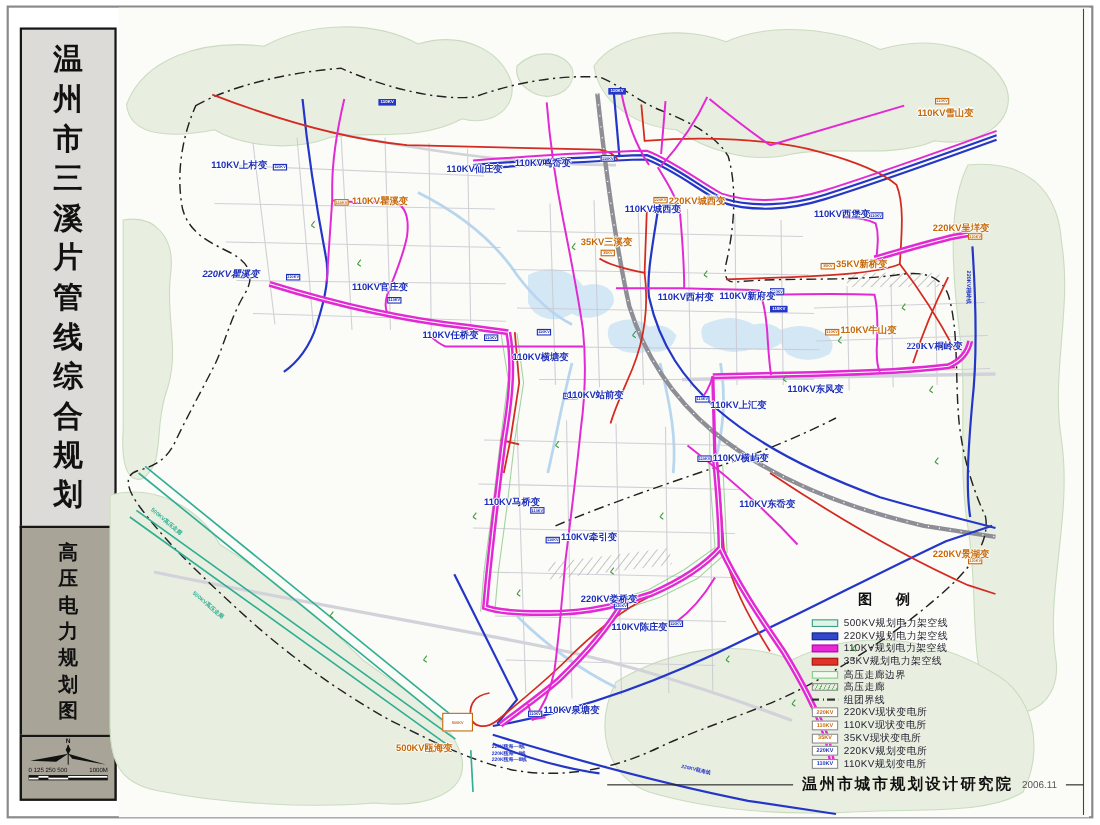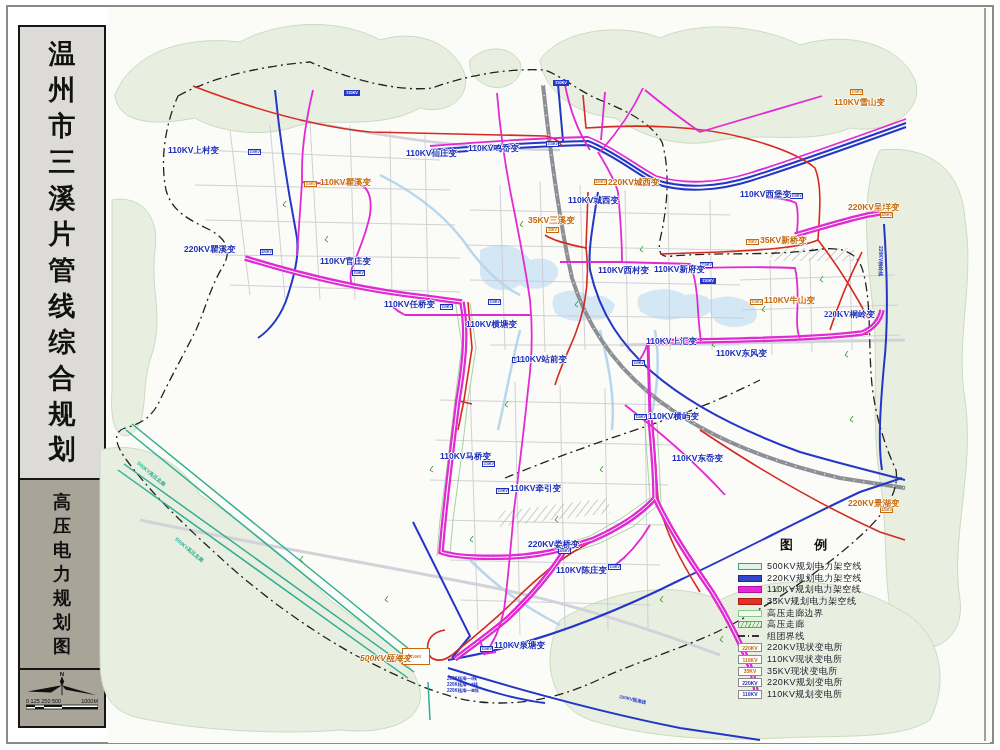--- a/index.html
+++ b/index.html
@@ -206,29 +206,29 @@
       <path d="M480,640 C482,646 483,650 484,654 L496,652"></path>
     </g>
 
     <path fill="none" stroke="#3f9a3f" stroke-width="1" d="M325,240 l3,-4 M325,240 l3,2 M283,205 l3,-4 M283,205 l3,2 M520,225 l3,-4 M520,225 l3,2 M575,305 l3,-4 M575,305 l3,2 M640,250 l3,-4 M640,250 l3,2 M712,345 l3,-4 M712,345 l3,2 M762,310 l3,-4 M762,310 l3,2 M820,280 l3,-4 M820,280 l3,2 M845,355 l3,-4 M845,355 l3,2 M600,470 l3,-4 M600,470 l3,2 M555,520 l3,-4 M555,520 l3,2 M470,540 l3,-4 M470,540 l3,2 M430,470 l3,-4 M430,470 l3,2 M660,600 l3,-4 M660,600 l3,2 M720,640 l3,-4 M720,640 l3,2 M385,600 l3,-4 M385,600 l3,2 M300,560 l3,-4 M300,560 l3,2 M850,420 l3,-4 M850,420 l3,2 M775,590 l3,-4 M775,590 l3,2 M505,405 l3,-4 M505,405 l3,2"></path>
 
     <line x1="985" y1="8" x2="985" y2="741" stroke="#444" stroke-width="1"></line>
   </svg>
 
   <div id="map-labels" style="position:absolute;left:0;top:0;width:1000px;height:750px;z-index:5;">
       <div class="sub-marker mk-p" style="left: 248px; top: 149px;">110KV</div>
-      <div class="sub-label k-p" style="left: 168px; top: 146px;">110KV上村变</div>
+      <div class="sub-label k-p" style="left: 192px; top: 146px;">110KV上村变</div>
       <div class="sub-label k-p" style="left: 406px; top: 149px;">110KV仙庄变</div>
       <div class="sub-marker mk-p" style="left: 546px; top: 141px;">110KV</div>
       <div class="sub-label k-p" style="left: 468px; top: 144px;">110KV鸣岙变</div>
       <div class="sub-marker mk-e" style="left: 594px; top: 179px;">220KV</div>
       <div class="sub-label k-e" style="left: 608px; top: 178px;">220KV城西变</div>
-      <div class="sub-label k-p" style="left: 568px; top: 196px;">110KV城西变</div>
+      <div class="sub-label k-p" style="left: 568px; top: 186px;">110KV城西变</div>
       <div class="sub-marker mk-p" style="left: 260px; top: 249px;">220KV</div>
-      <div class="sub-label k-p" style="left: 184px; top: 245px;">220KV瞿溪变</div>
+      <div class="sub-label k-p" style="left: 184px; top: 245px; font-style: italic;">220KV瞿溪变</div>
       <div class="sub-marker mk-e" style="left: 304px; top: 181px;">110KV</div>
       <div class="sub-label k-e" style="left: 320px; top: 178px;">110KV瞿溪变</div>
       <div class="sub-marker mk-p" style="left: 352px; top: 270px;">110KV</div>
       <div class="sub-label k-p" style="left: 320px; top: 257px;">110KV官庄变</div>
       <div class="sub-marker mk-p" style="left: 440px; top: 304px;">110KV</div>
       <div class="sub-label k-p" style="left: 384px; top: 300px;">110KV任桥变</div>
       <div class="sub-marker mk-p" style="left: 488px; top: 299px;">110KV</div>
       <div class="sub-label k-p" style="left: 466px; top: 320px;">110KV横塘变</div>
       <div class="sub-marker mk-e" style="left: 546px; top: 227px;">35KV</div>
       <div class="sub-label k-e" style="left: 528px; top: 216px;">35KV三溪变</div>
@@ -242,37 +242,37 @@
       <div class="sub-marker mk-e" style="left: 850px; top: 89px;">110KV</div>
       <div class="sub-label k-e" style="left: 834px; top: 98px;">110KV雪山变</div>
       <div class="sub-marker mk-e" style="left: 746px; top: 239px;">35KV</div>
       <div class="sub-label k-e" style="left: 760px; top: 236px;">35KV新桥变</div>
       <div class="sub-marker mk-e" style="left: 750px; top: 299px;">110KV</div>
       <div class="sub-label k-e" style="left: 764px; top: 296px;">110KV牛山变</div>
       <div class="sub-label k-p" style="left: 824px; top: 310px; font-family: Liberation Serif, serif;">220KV桐岭变</div>
       <div class="sub-marker mk-p" style="left: 512px; top: 357px;">110KV</div>
       <div class="sub-label k-p" style="left: 516px; top: 355px;">110KV站前变</div>
       <div class="sub-marker mk-p" style="left: 632px; top: 360px;">110KV</div>
-      <div class="sub-label k-p" style="left: 646px; top: 337px; text-align: center;">110KV上汇变</div>
+      <div class="sub-label k-p" style="left: 646px; top: 364px; text-align: center;">110KV上汇变</div>
       <div class="sub-label k-p" style="left: 716px; top: 349px;">110KV东风变</div>
       <div class="sub-marker mk-p" style="left: 634px; top: 414px;">110KV</div>
       <div class="sub-label k-p" style="left: 648px; top: 412px;">110KV横屿变</div>
       <div class="sub-label k-p" style="left: 672px; top: 454px; text-align: right;">110KV东岙变</div>
       <div class="sub-marker mk-p" style="left: 482px; top: 461px;">110KV</div>
       <div class="sub-label k-p" style="left: 440px; top: 452px;">110KV马桥变</div>
       <div class="sub-marker mk-p" style="left: 496px; top: 488px;">110KV</div>
       <div class="sub-label k-p" style="left: 510px; top: 484px;">110KV牵引变</div>
       <div class="sub-marker mk-p" style="left: 558px; top: 548px;">220KV</div>
       <div class="sub-label k-p" style="left: 528px; top: 540px;">220KV娄桥变</div>
       <div class="sub-marker mk-p" style="left: 608px; top: 564px;">110KV</div>
       <div class="sub-label k-p" style="left: 556px; top: 566px;">110KV陈庄变</div>
       <div class="sub-marker mk-p" style="left: 480px; top: 646px;">110KV</div>
       <div class="sub-label k-p" style="left: 494px; top: 641px;">110KV泉塘变</div>
       <div class="sub-marker mk-e" style="left: 402px; top: 648px; width: 28px; height: 17px;">500KV</div>
-      <div class="sub-label k-e" style="left: 360px; top: 654px; font-style: italic;">500KV瓯海变</div>
+      <div class="sub-label k-e" style="left: 360px; top: 676px;">500KV瓯海变</div>
       <div class="sub-marker mk-e" style="left: 880px; top: 507px;">220KV</div>
       <div class="sub-label k-e" style="left: 848px; top: 499px;">220KV景湖变</div>
       <div class="line-tag" style="left: 344px; top: 90px;">110KV</div>
       <div class="line-tag" style="left: 553px; top: 80px;">110KV</div>
       <div class="line-tag" style="left: 700px; top: 278px;">110KV</div>
       <div class="anno" style="left: 140px; top: 460px; color: rgb(47, 174, 147); font-size: 5px; transform: rotate(40deg);">500KV高压走廊</div>
       <div class="anno" style="left: 178px; top: 536px; color: rgb(47, 174, 147); font-size: 5px; transform: rotate(40deg);">500KV高压走廊</div>
       <div class="anno" style="left: 884px; top: 246px; color: rgb(36, 54, 200); font-size: 5px; transform: rotate(90deg);">220KV桐岭线</div>
       <div class="anno" style="left: 447px; top: 676px; color: rgb(36, 54, 200); font-size: 4.5px; transform: rotate(0deg);">220K瓯海—Ⅰ线</div>
       <div class="anno" style="left: 447px; top: 682px; color: rgb(36, 54, 200); font-size: 4.5px; transform: rotate(0deg);">220K瓯海—Ⅱ线</div>
@@ -327,20 +327,26 @@
           <span class="sw sw-subP">220KV</span>
           <span class="leg-label">220KV规划变电所</span>
         </div>
         <div class="leg-row">
           <span class="sw sw-subP">110KV</span>
           <span class="leg-label">110KV规划变电所</span>
         </div>
       </div>
   </div>
 
+  <div id="footer">
+    <div class="f-line" id="f-line-left"></div>
+    <span id="credit">温州市城市规划设计研究院</span>
+    <span id="credit-date">2006.11</span>
+    <div class="f-line" id="f-line-right"></div>
+  </div>
 
   <div id="sidebar">
     <div id="side-title">
         <span>温</span>
         <span>州</span>
         <span>市</span>
         <span>三</span>
         <span>溪</span>
         <span>片</span>
         <span>管</span>

